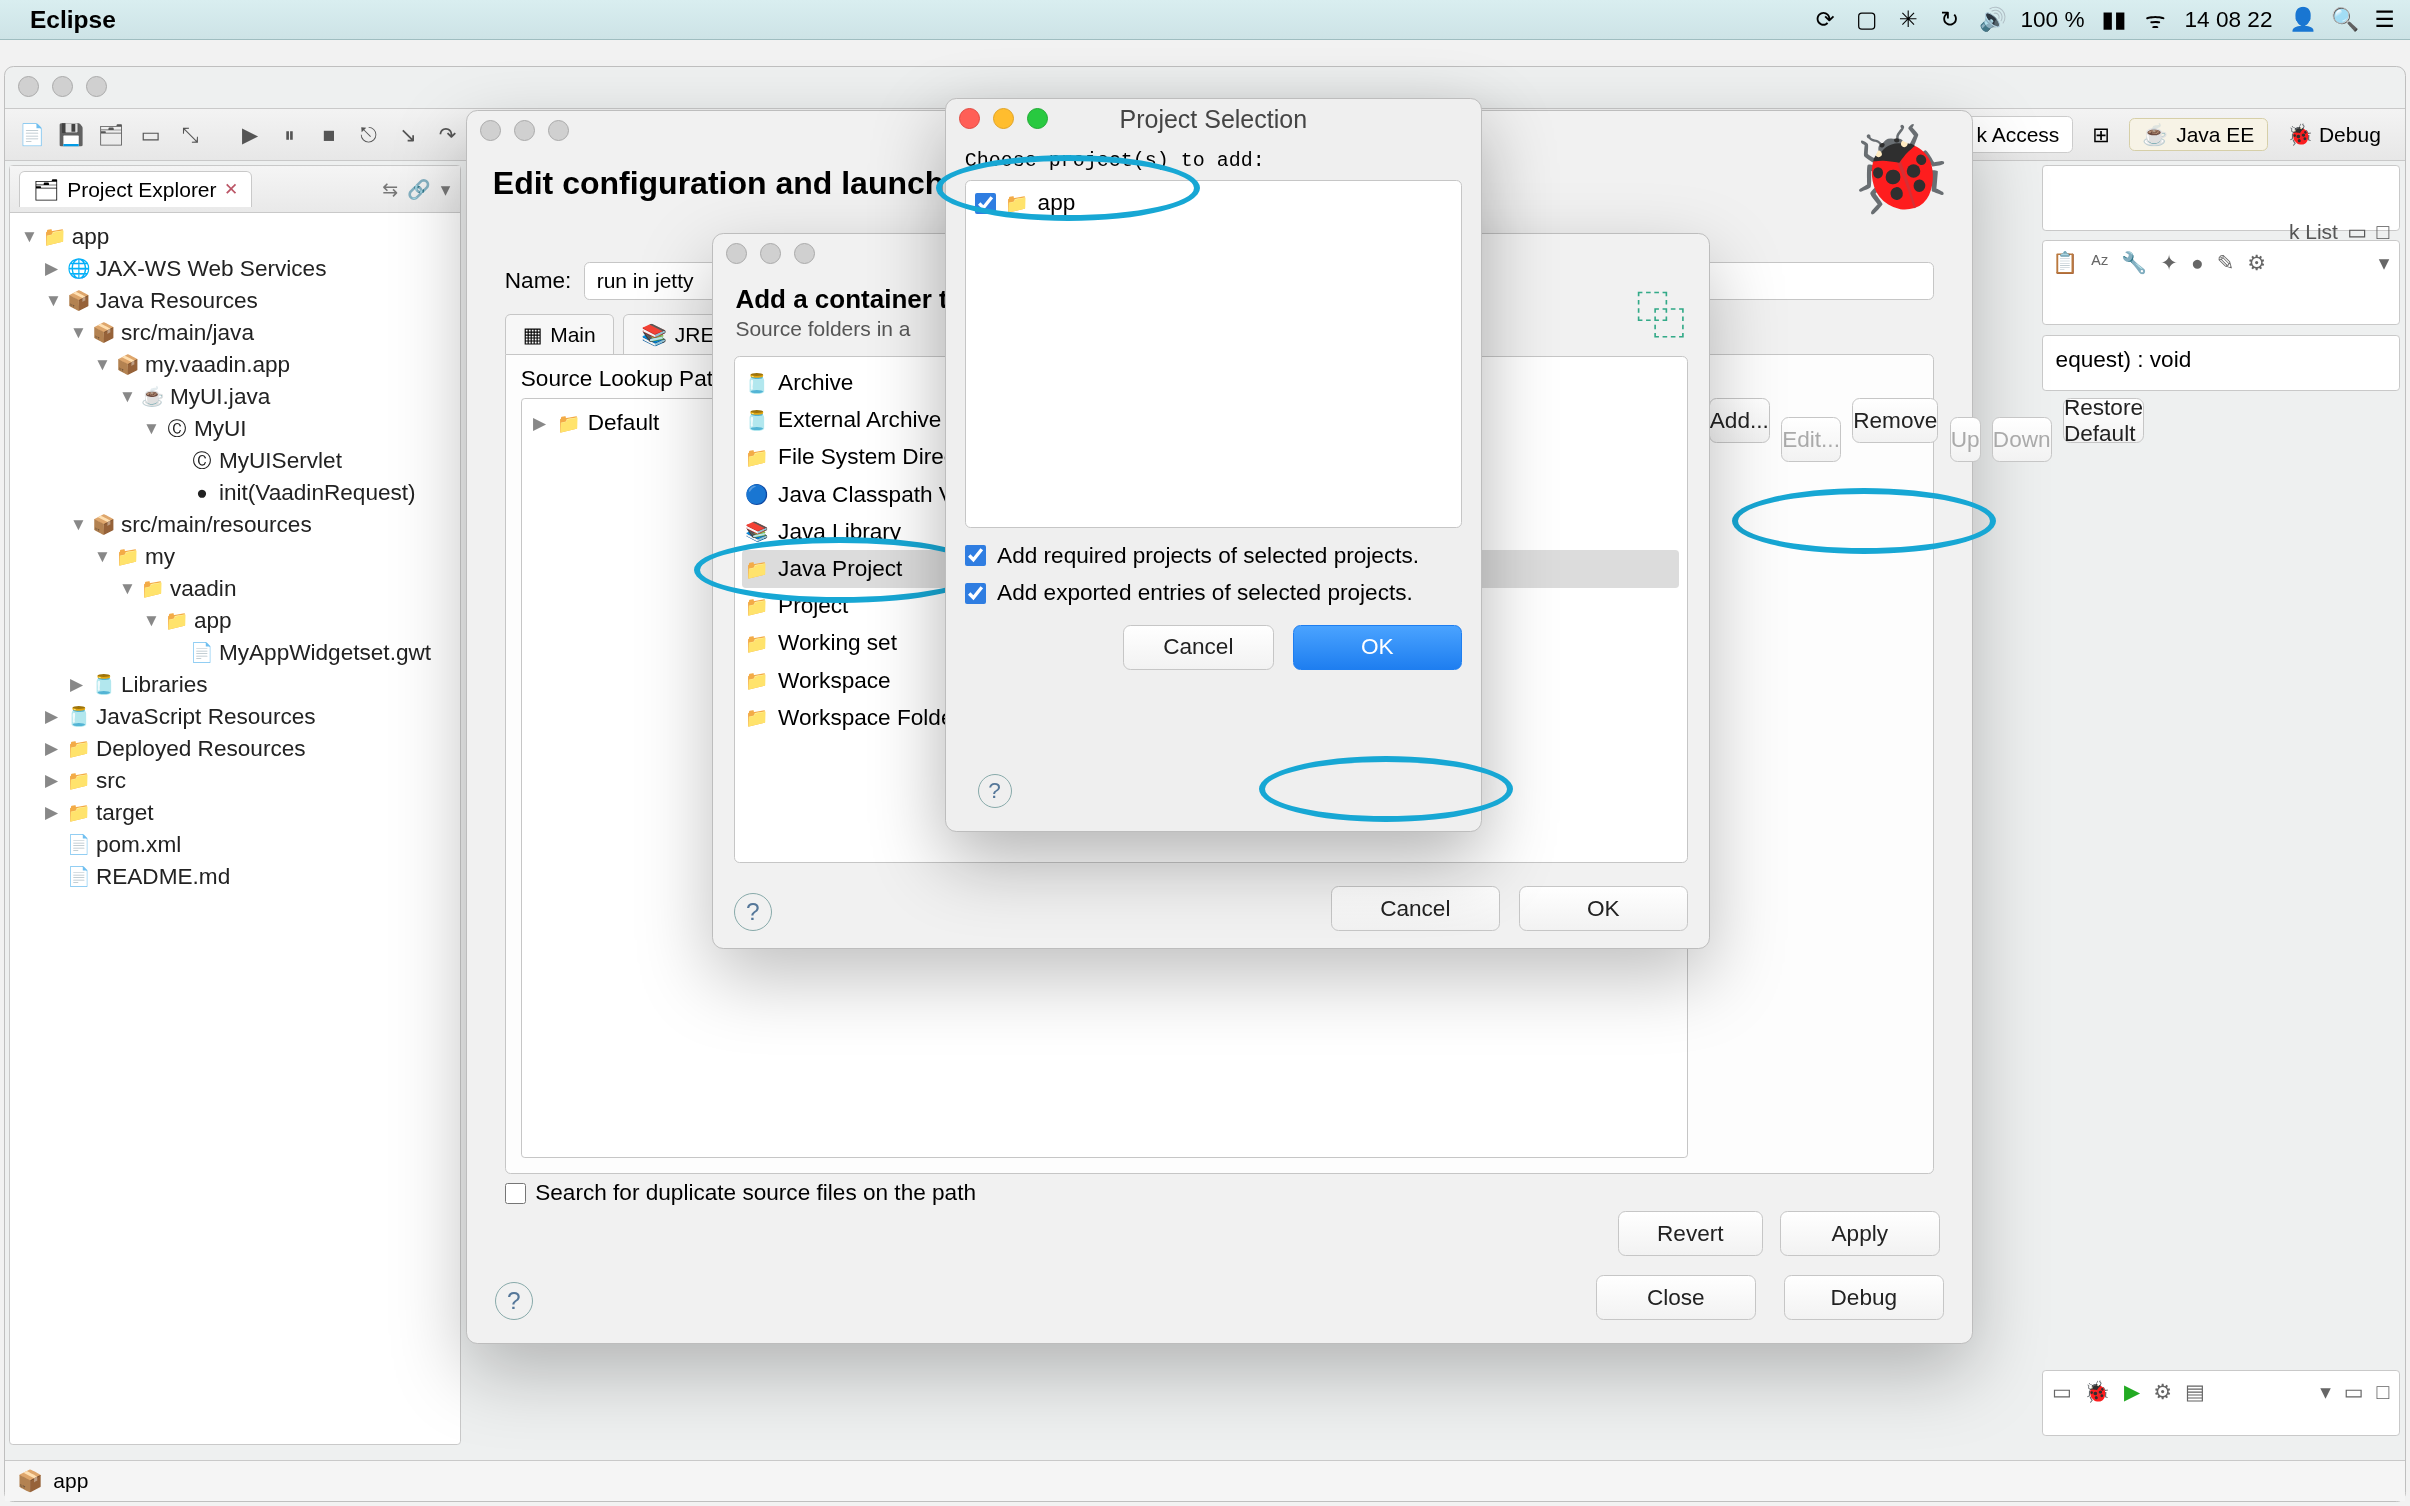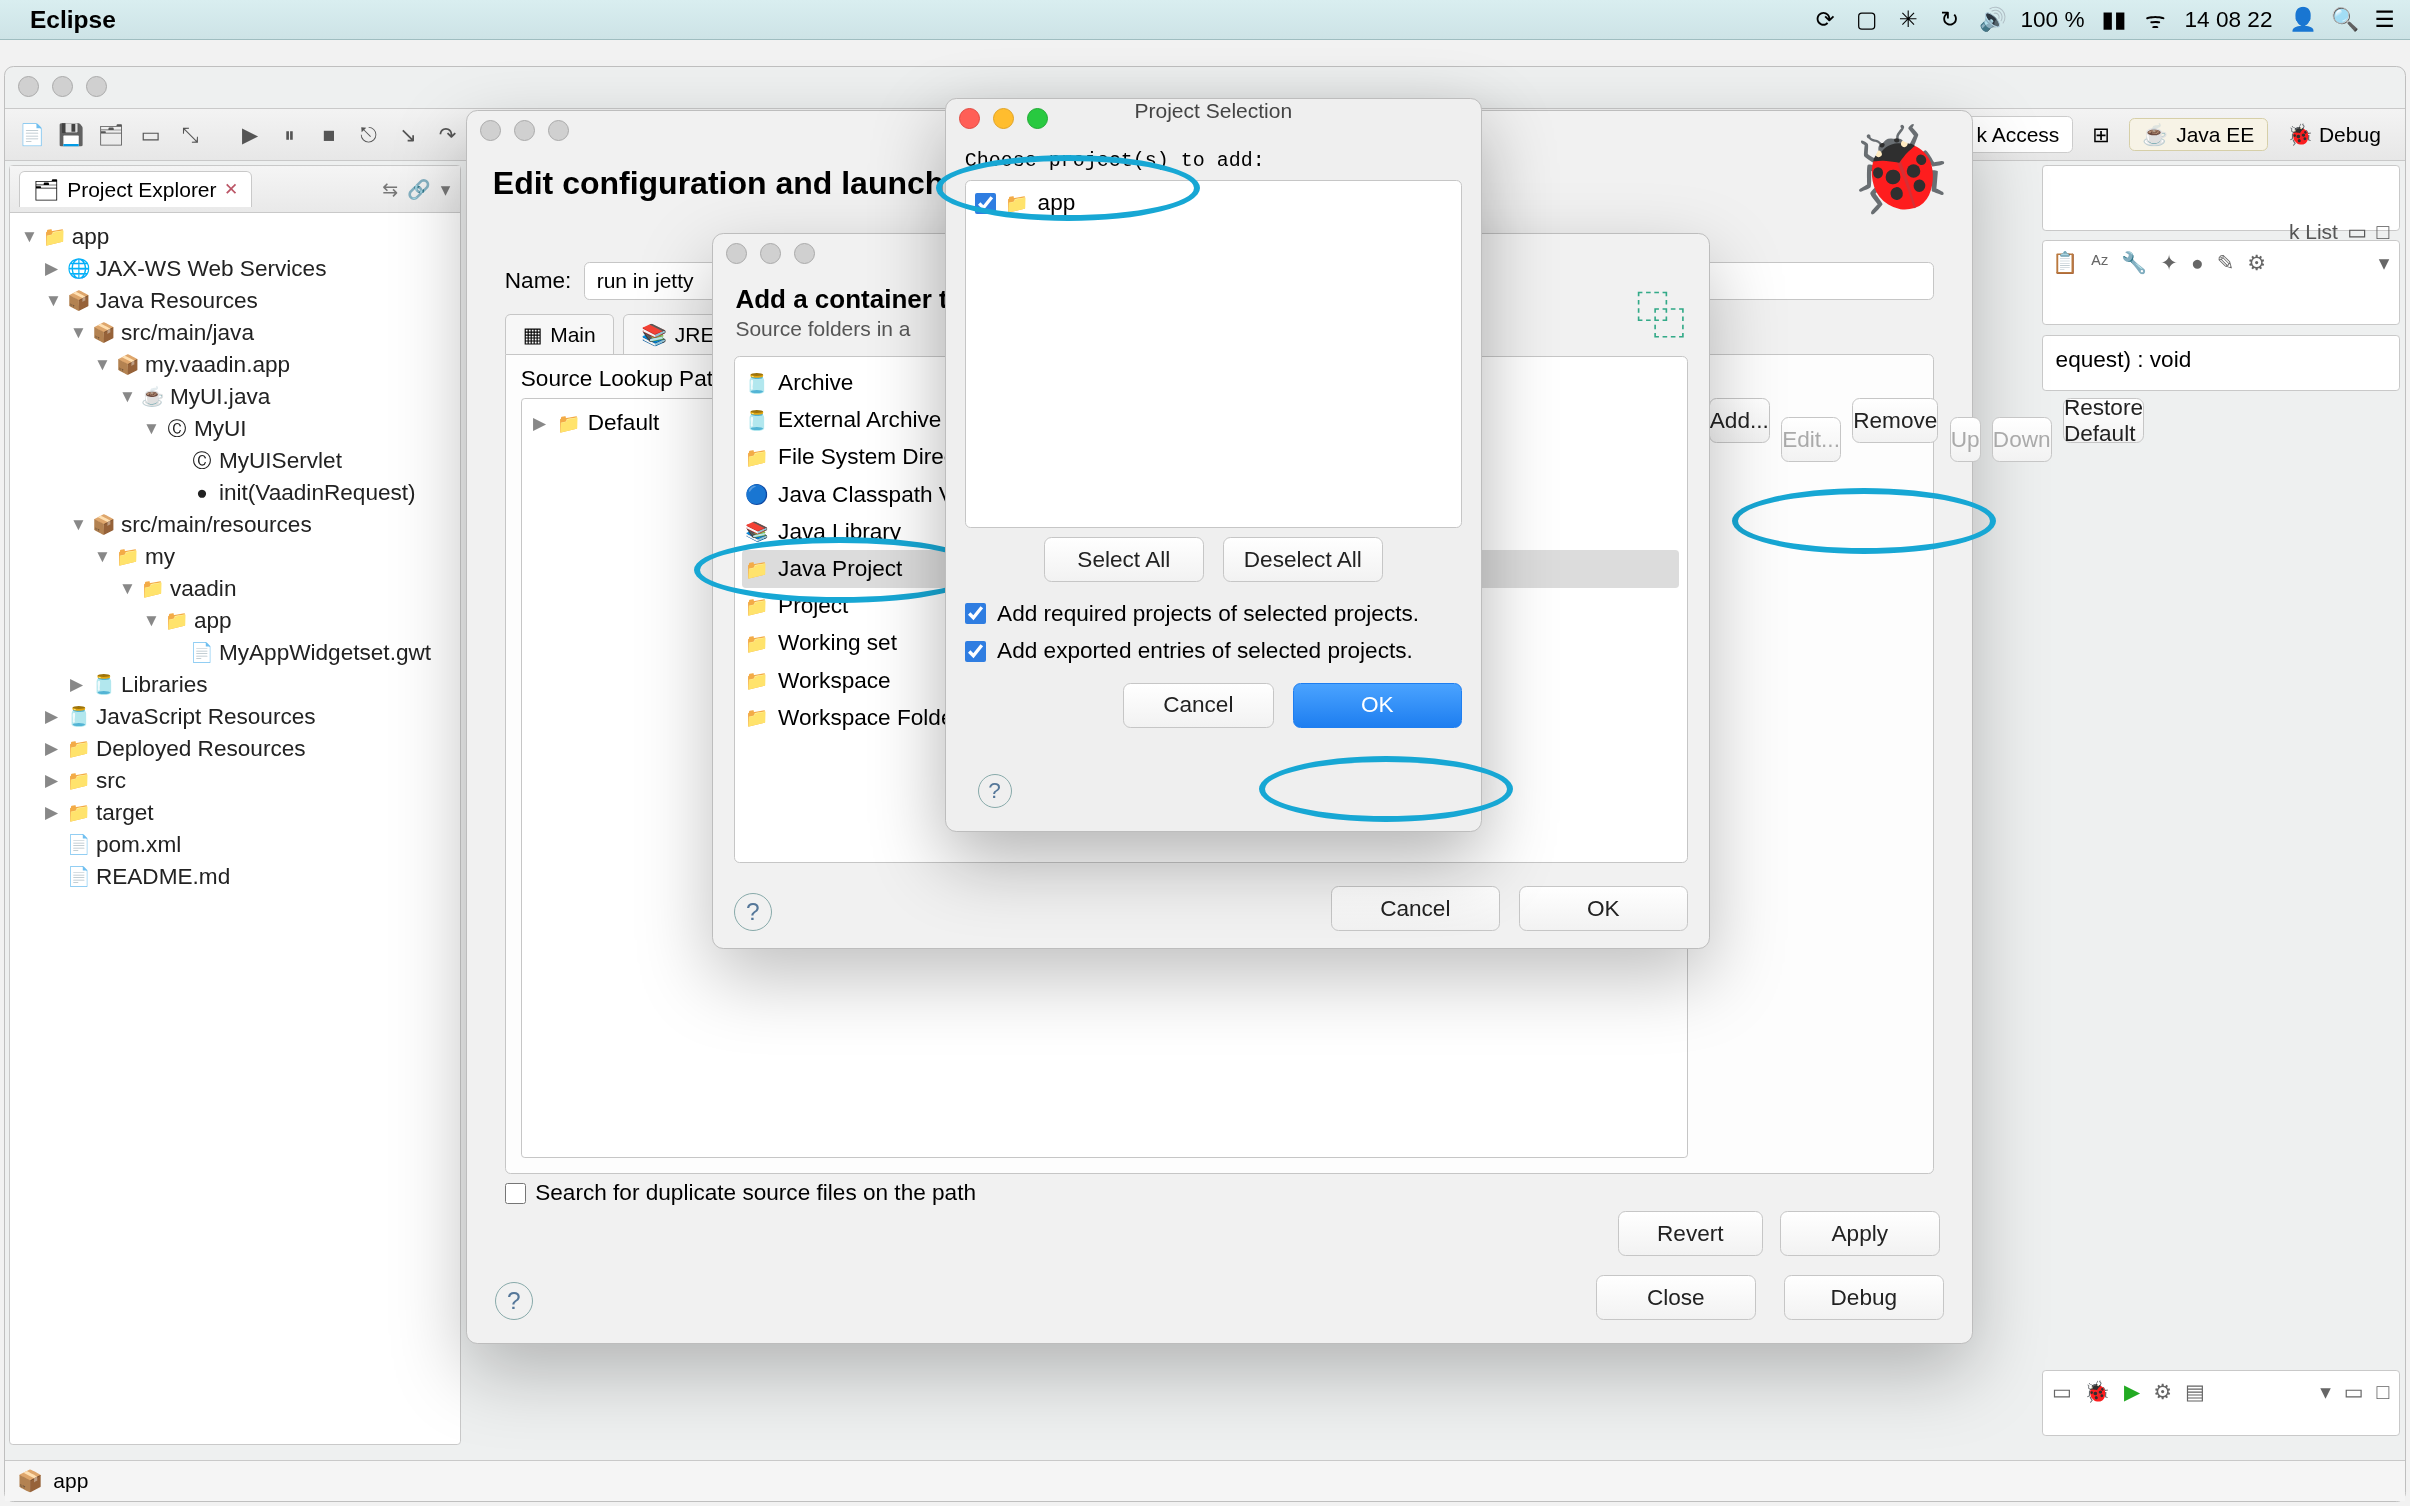--- a/index.html
+++ b/index.html
@@ -109,21 +109,21 @@
 .dlg-container .list .row.sel{background:#dcdcdc;border-radius:3.8px;}
 .dlg-container .foot{position:absolute;bottom:17px;right:21px;display:flex;gap:19px;}
 .dlg-container .help{position:absolute;bottom:17px;left:21px;width:38px;height:38px;border:1.9px solid #8aa;border-radius:50%;display:flex;align-items:center;justify-content:center;color:#579;font-size:24.5px;}
 
 
 .dlg-proj{
   position:absolute; top:-13px; left:478px; width:537px; height:734px;
   background:#efefef;border:0.9px solid #bdbdbd;border-radius:11.3px;
   box-shadow:0 28px 75px rgba(0,0,0,.3);
 }
-.dlg-proj .titlebar{height:41px;display:flex;align-items:flex-start;justify-content:center;font-size:21px;position:relative;}
+.dlg-proj .titlebar{height:41px;display:flex;align-items:center;justify-content:center;font-size:25px;position:relative;}
 .dlg-proj .traffic{top:9.4px;}
 .dlg-proj .lbl{padding:9.4px 19px 3.8px;font-size:20px;font-family:Liberation Mono, monospace;}
 .dlg-proj .plist{margin:3.8px 19px 9.4px;height:348px;background:#fff;border:0.9px solid #c6c6c6;border-radius:5.6px;padding:9.4px;}
 .dlg-proj .plist .row{display:flex;align-items:center;gap:9.4px;font-size:22.6px;}
 .dlg-proj .selbtns{display:flex;gap:19px;justify-content:center;margin:7.5px 0 13px;}
 .dlg-proj .chk{display:flex;align-items:center;gap:11.3px;padding:5.6px 19px;font-size:22.6px;}
 .dlg-proj .foot{display:flex;gap:19px;justify-content:flex-end;padding:13px 19px;align-items:center;}
 .dlg-proj .help{width:34px;height:34px;border:1.9px solid #8aa;border-radius:50%;display:flex;align-items:center;justify-content:center;color:#579;font-size:22.6px;margin-right:auto;margin-left:3.8px;}
 .btn.primary{background:linear-gradient(#4aa3ff,#1e7ef0);color:#fff;border-color:#1e7ef0;}
 
@@ -481,24 +481,20 @@
           <span>Project Selection</span>
         </div>
       <div class="lbl">Choose project(s) to add:</div>
       <div class="plist">
         <div class="row">
           <input type="checkbox" checked="" style="">
           <span class="ic folder"></span>
           <span>app</span>
         </div>
       </div>
-      <div class="selbtns">
-        <div class="btn" style="width:160px">Select All</div>
-        <div class="btn" style="width:160px">Deselect All</div>
-      </div>
       <div class="chk">
         <input type="checkbox" checked="" style="">
         <span>Add required projects of selected projects.</span>
       </div>
       <div class="chk">
         <input type="checkbox" checked="" style="">
         <span>Add exported entries of selected projects.</span>
       </div>
       <div class="foot">
         <div class="help">?</div>

